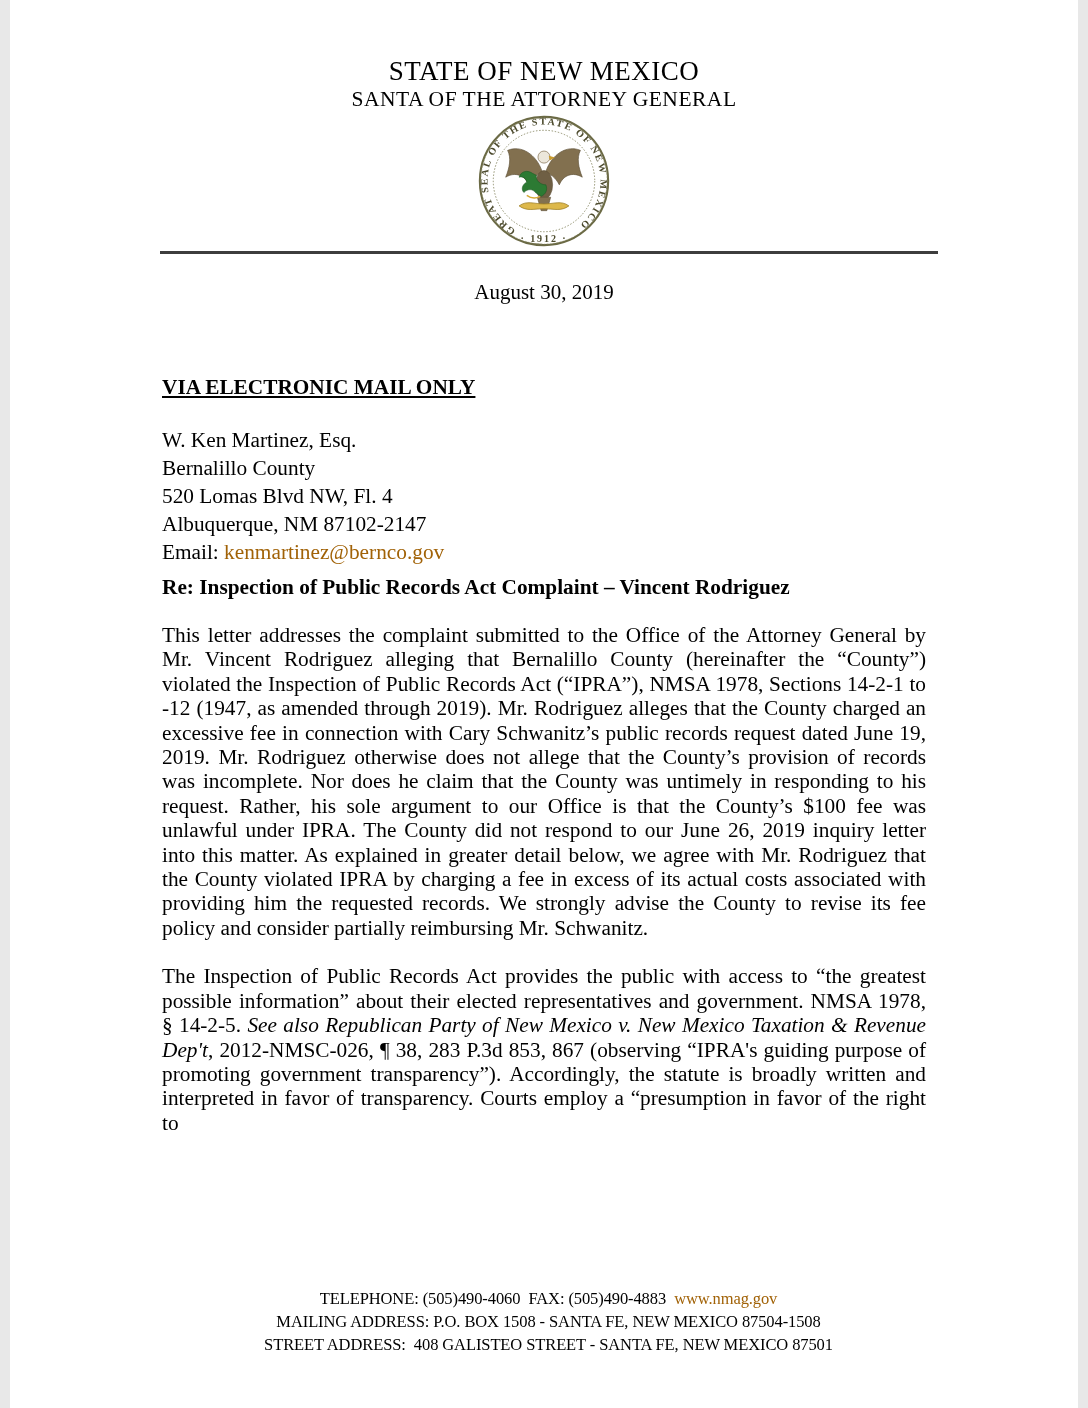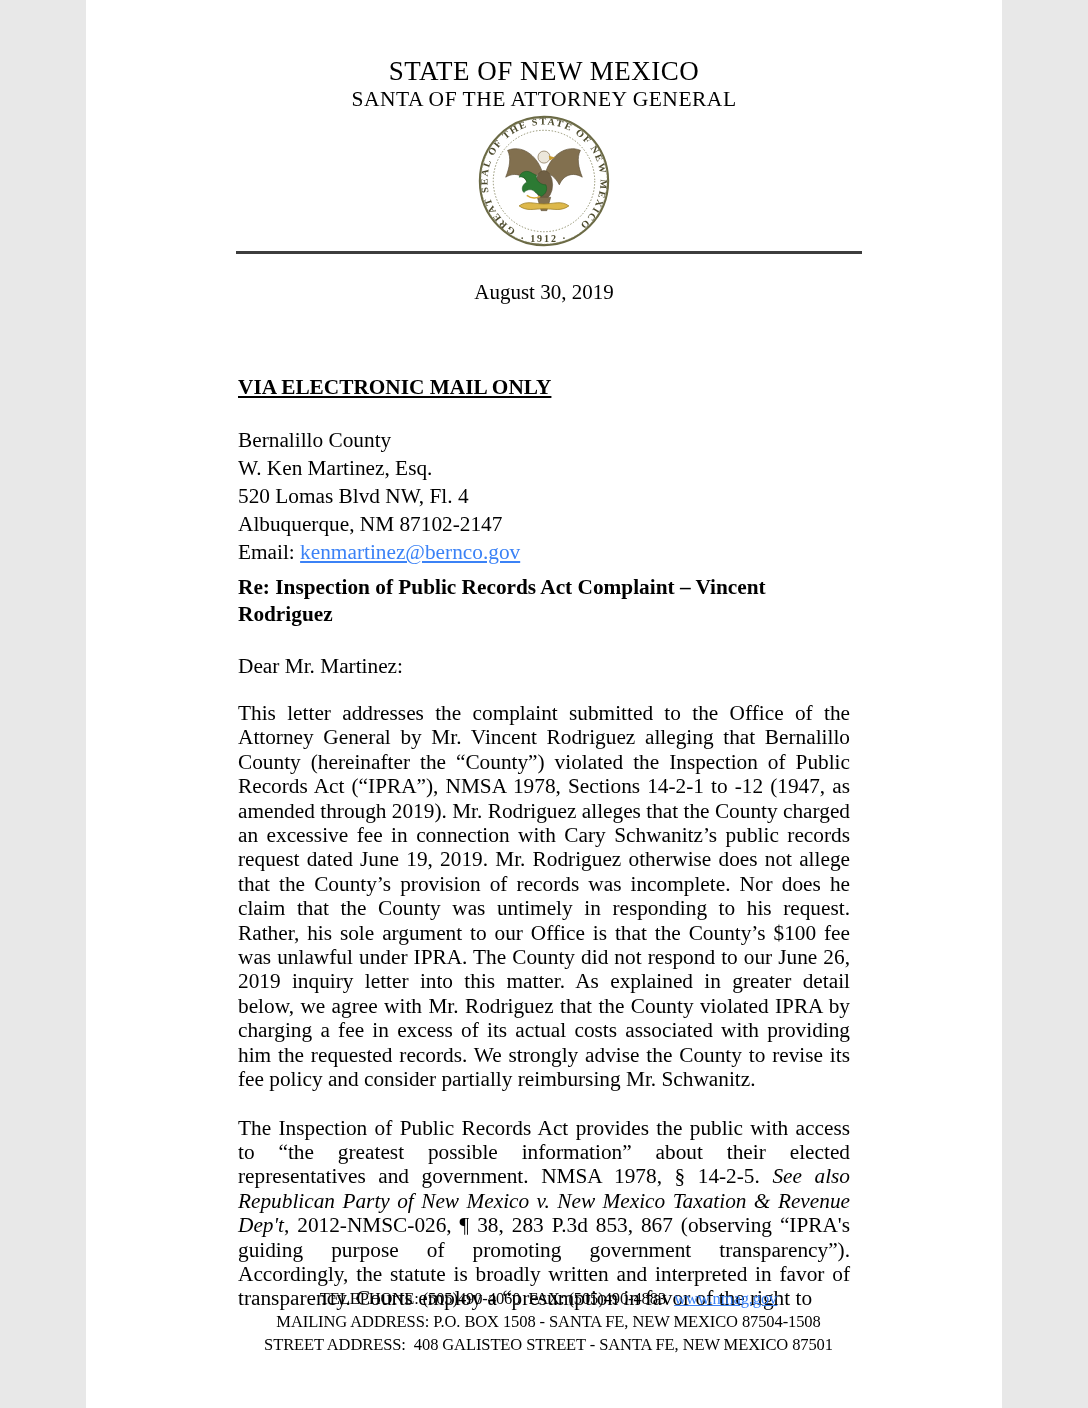--- a/index.html
+++ b/index.html
@@ -1,18 +1,18 @@
 <!DOCTYPE html>
 <html><head>
 <meta charset="utf-8">
 <style>
   html,body{margin:0;padding:0;background:#e8e8e8;}
   .page{
     position:relative;
-    width:916px;height:1408px;
+    width:1068px;height:1408px;
     margin:0 auto;
     background:#ffffff;
     color:#000;
     font-family:"Liberation Serif","DejaVu Serif",serif;
     box-sizing:border-box;
     padding:56px 152px 0 152px;
     overflow:hidden;
   }
   .center{text-align:center;}
   .lh-state{font-size:27px;line-height:30px;letter-spacing:.5px;font-weight:400;margin:0;}
@@ -28,21 +28,21 @@
   .salutation{margin-top:26px;font-size:21.3px;line-height:25px;}
   .para{
     margin-top:22px;
     font-size:21.3px;line-height:24.4px;
     text-align:justify;
   }
   .section-heading{margin-top:28px;font-size:21.3px;line-height:25px;text-align:center;}
   .section-heading span{text-decoration:underline;}
   .para2{margin-top:24px;}
   .italic{font-style:italic;}
-  a.link{color:#3b82f6;text-decoration:underline;cursor:pointer;}
+  a.link{color:#a16207;cursor:pointer;}
   .footer{
     position:absolute;left:9px;right:0;top:1287px;
     text-align:center;
     font-size:16.5px;line-height:23px;
     letter-spacing:-0.1px;
   }
   .prewrap{white-space:pre-wrap;}
   .seal-ring-text{font-family:"Liberation Serif",serif;font-size:10px;letter-spacing:1.6px;fill:#4d4b2e;font-weight:700;}
   .seal-year{font-family:"Liberation Serif",serif;font-size:10.5px;letter-spacing:2px;fill:#4d4b2e;font-weight:700;}
 </style>
@@ -82,30 +82,29 @@
   </div>
 
 
   <hr class="rule">
 
   <div class="center date-line">August 30, 2019</div>
 
   <div class="via-line">VIA ELECTRONIC MAIL ONLY</div>
 
   <div class="recipient">
+    <div>W. Ken Martinez, Esq.</div>
     <div>Bernalillo County</div>
-    <div>W. Ken Martinez, Esq.</div>
     <div>520 Lomas Blvd NW, Fl. 4</div>
     <div>Albuquerque, NM 87102-2147</div>
     <div><span class="prewrap">Email: </span><a class="link">kenmartinez@bernco.gov</a></div>
   </div>
 
   <div class="subject">Re: Inspection of Public Records Act Complaint – Vincent Rodriguez</div>
 
-  <div class="salutation">Dear Mr. Martinez:</div>
 
   <div class="para">This letter addresses the complaint submitted to the Office of the Attorney General by Mr. Vincent Rodriguez alleging that Bernalillo County (hereinafter the “County”) violated the Inspection of Public Records Act (“IPRA”), NMSA 1978, Sections 14-2-1 to -12 (1947, as amended through 2019). Mr. Rodriguez alleges that the County charged an excessive fee in connection with Cary Schwanitz’s public records request dated June 19, 2019. Mr. Rodriguez otherwise does not allege that the County’s provision of records was incomplete. Nor does he claim that the County was untimely in responding to his request. Rather, his sole argument to our Office is that the County’s $100 fee was unlawful under IPRA. The County did not respond to our June 26, 2019 inquiry letter into this matter. As explained in greater detail below, we agree with Mr. Rodriguez that the County violated IPRA by charging a fee in excess of its actual costs associated with providing him the requested records. We strongly advise the County to revise its fee policy and consider partially reimbursing Mr. Schwanitz.</div>
 
 
   <div class="para para2"><span>The Inspection of Public Records Act provides the public with access to “the greatest possible information” about their elected representatives and government. NMSA 1978, § 14-2-5. </span><span class="italic">See also Republican Party of New Mexico v. New Mexico Taxation &amp; Revenue Dep't</span><span>, 2012-NMSC-026, ¶ 38, 283 P.3d 853, 867 (observing “IPRA's guiding purpose of promoting government transparency”). Accordingly, the statute is broadly written and interpreted in favor of transparency. Courts employ a “presumption in favor of the right to</span></div>
 
   <div class="footer">
     <div><span class="prewrap">TELEPHONE: (505)490-4060  FAX: (505)490-4883  </span><a class="link">www.nmag.gov</a></div>
     <div class="prewrap">MAILING ADDRESS: P.O. BOX 1508 - SANTA FE, NEW MEXICO 87504-1508</div>
     <div class="prewrap">STREET ADDRESS:  408 GALISTEO STREET - SANTA FE, NEW MEXICO 87501</div>

